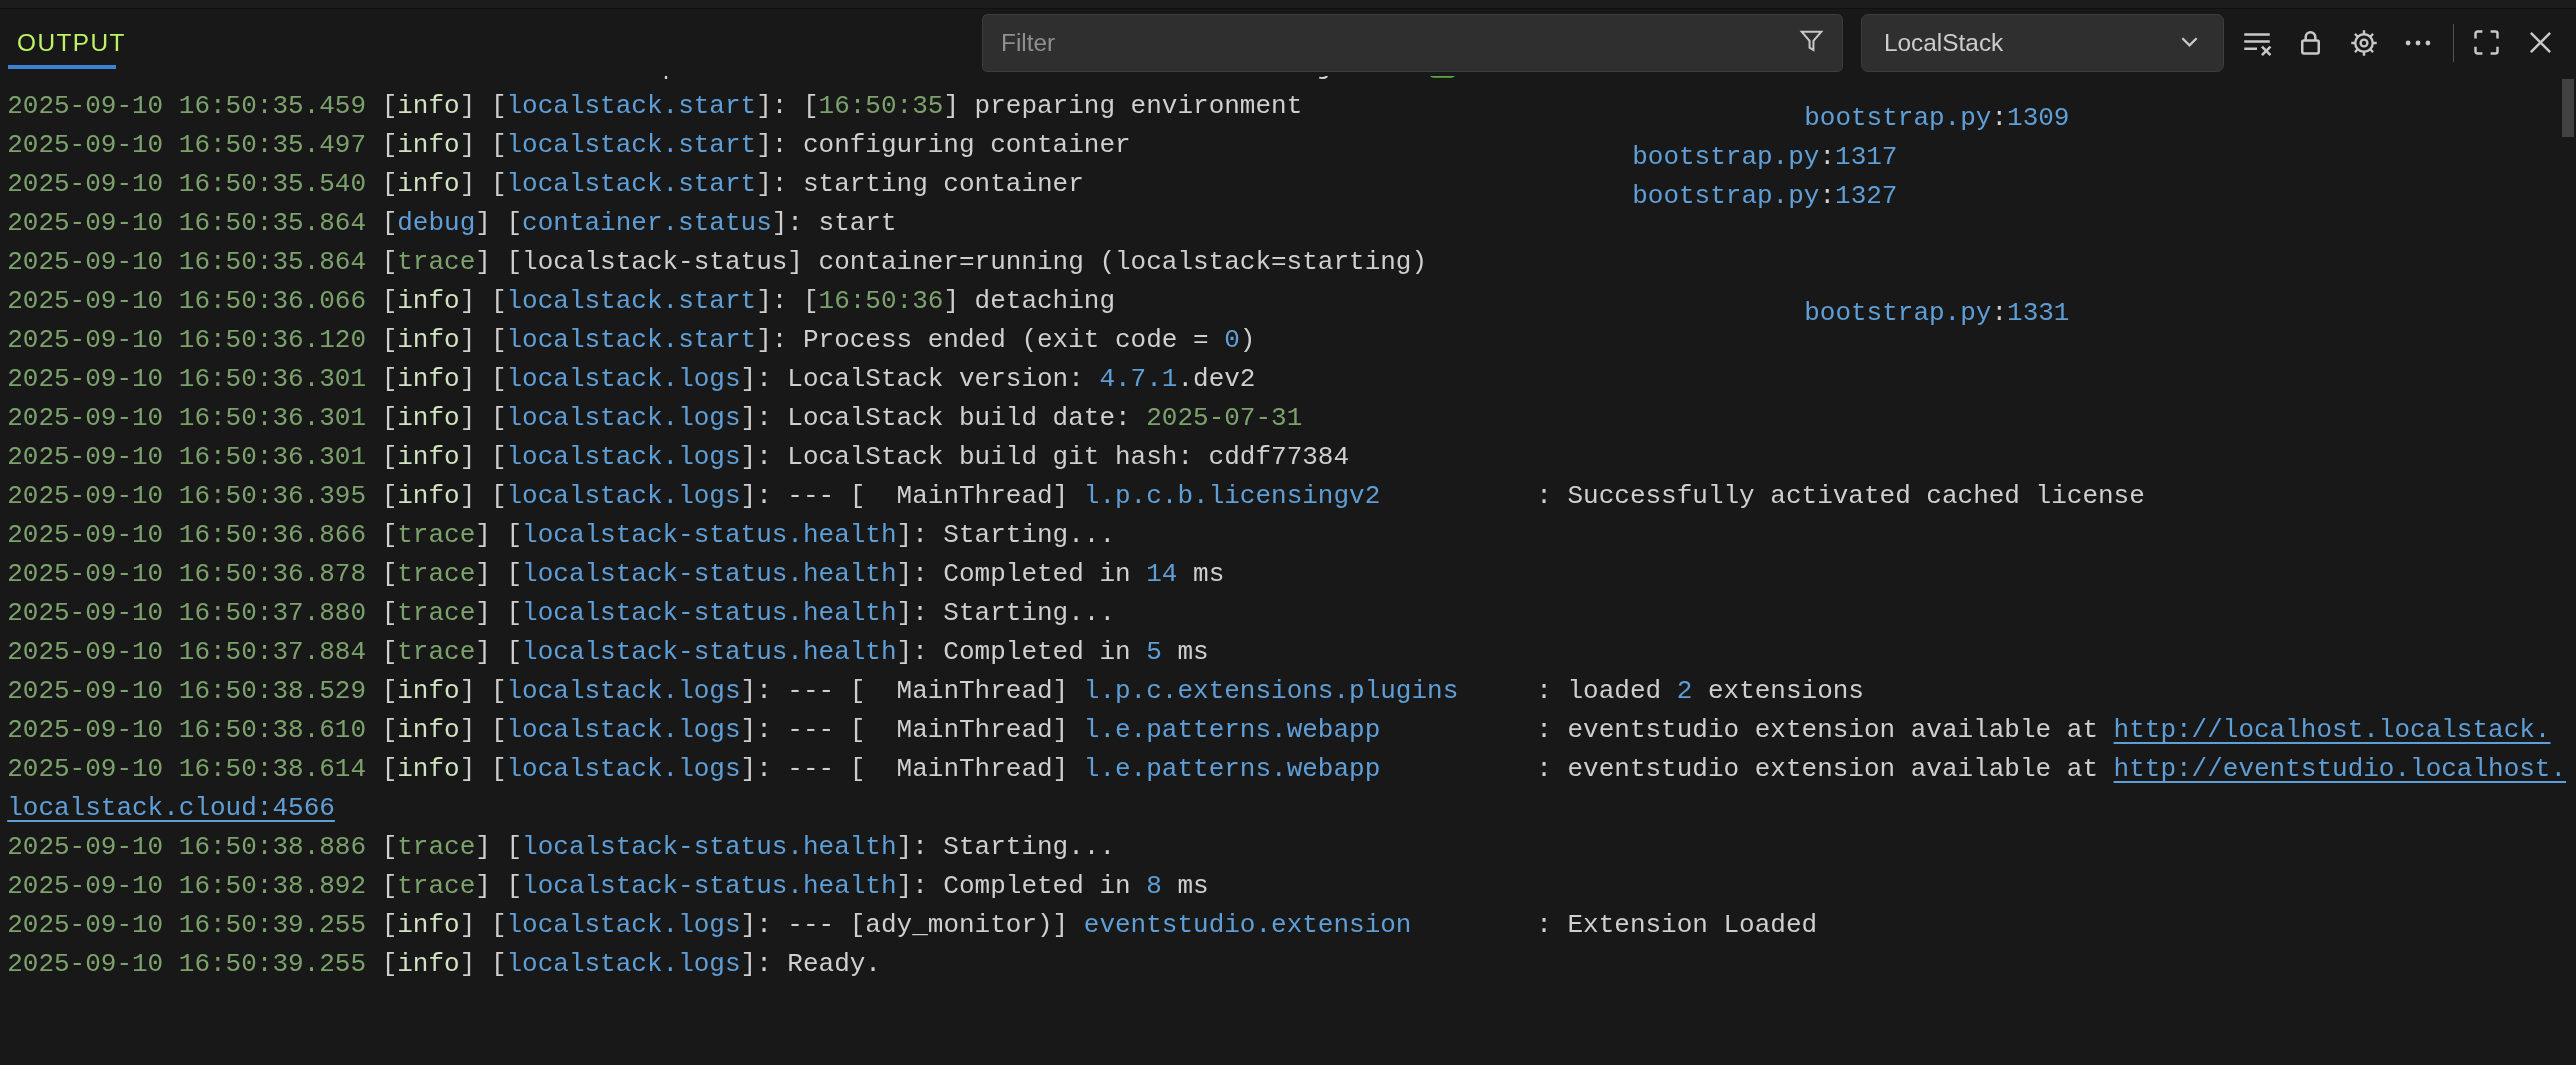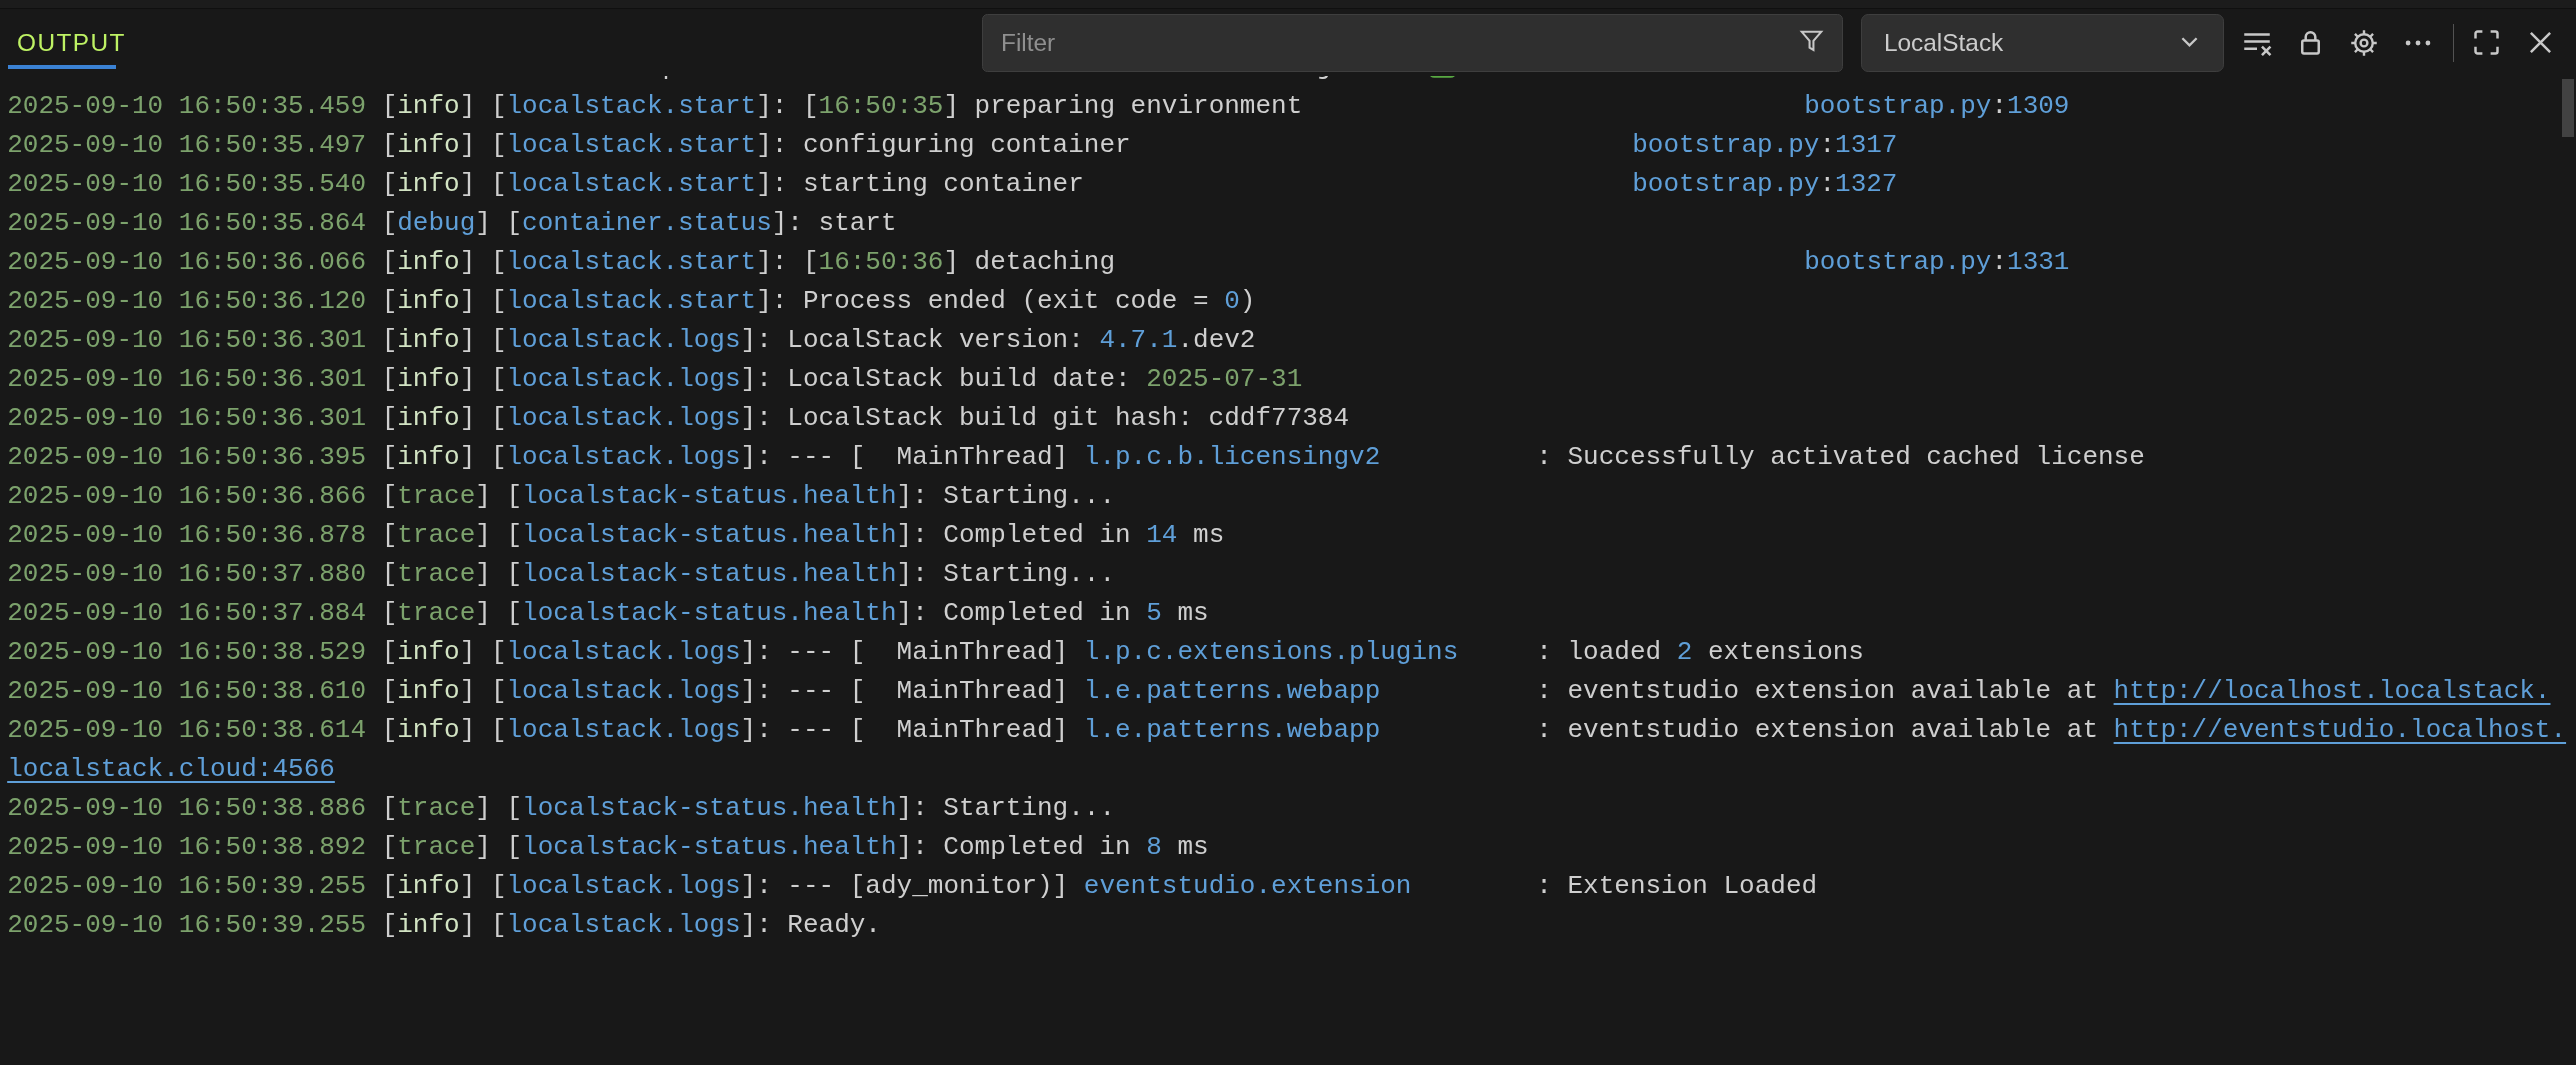--- a/index.html
+++ b/index.html
@@ -35,21 +35,21 @@
   
   .log{position:relative;font-family:Liberation Mono, monospace;font-size:26px;line-height:39px;color:var(--fg);padding-left:7.2px;}
   .row{position:relative;height:39px;white-space:pre;}
   .row.clip{height:11px;overflow:hidden;}
   .row.clip .clipinner{display:block;margin-top:-28px;white-space:pre;}
   .seg-ts,.seg-trace,.seg-date,.seg-time{color:var(--green);}
   .seg-info{color:var(--pale);}
   .seg-debug,.seg-mod,.seg-num{color:var(--blue);}
   .seg-txt{color:var(--fg);}
   .seg-link{color:var(--blue);text-decoration:underline;text-underline-offset:5.4px;cursor:pointer;}
-  .ref{position:absolute;top:0;cursor:pointer;}
+  .ref{position:absolute;top:12px;cursor:pointer;}
   .ref .f,.ref .n{color:var(--blue);}
   .ref .c{color:var(--fg);}
 
   .ic{display:inline-block;vertical-align:-4.5px;margin-right:3.6px;}
 
   .scroll-thumb{position:absolute;right:1.8px;top:79px;width:12.6px;height:58px;background:#4a4a4a;opacity:.85;}
 </style>
 </head>
 <body>
 
@@ -136,20 +136,21 @@
             <circle cx="7" cy="12" r="3.4" fill="#e8bb4a" stroke="#c8922a"></circle>
             <path d="M10.4 12h10M17.2 12v3.4M20.4 12v2.6" stroke="#d9a62e"></path>
           </svg></span><span><svg class="ic" width="29" height="29" viewBox="0 0 24 24">
             <rect x="1" y="1" width="22" height="22" rx="4" fill="#58a942"></rect>
             <path d="M6.5 12.5l3.6 3.6L17.5 8.6" fill="none" stroke="#ffffff" stroke-width="2.6"></path>
           </svg></span></span></div>
     <div class="row"><span><span class="seg-ts">2025-09-10 16:50:35.459</span><span class="seg-txt"> [</span><span class="seg-info">info</span><span class="seg-txt">] [</span><span class="seg-mod">localstack.start</span><span class="seg-txt">]: [</span><span class="seg-time">16:50:35</span><span class="seg-txt">] preparing environment</span></span><span class="ref" style="left: 1797px;"><span class="f">bootstrap.py</span><span class="c">:</span><span class="n">1309</span></span></div>
     <div class="row"><span><span class="seg-ts">2025-09-10 16:50:35.497</span><span class="seg-txt"> [</span><span class="seg-info">info</span><span class="seg-txt">] [</span><span class="seg-mod">localstack.start</span><span class="seg-txt">]: configuring container</span></span><span class="ref" style="left: 1625px;"><span class="f">bootstrap.py</span><span class="c">:</span><span class="n">1317</span></span></div>
     <div class="row"><span><span class="seg-ts">2025-09-10 16:50:35.540</span><span class="seg-txt"> [</span><span class="seg-info">info</span><span class="seg-txt">] [</span><span class="seg-mod">localstack.start</span><span class="seg-txt">]: starting container</span></span><span class="ref" style="left: 1625px;"><span class="f">bootstrap.py</span><span class="c">:</span><span class="n">1327</span></span></div>
     <div class="row"><span><span class="seg-ts">2025-09-10 16:50:35.864</span><span class="seg-txt"> [</span><span class="seg-debug">debug</span><span class="seg-txt">] [</span><span class="seg-mod">container.status</span><span class="seg-txt">]: start</span></span></div>
+    <div class="row"><span><span class="seg-ts">2025-09-10 16:50:35.864</span><span class="seg-txt"> [</span><span class="seg-trace">trace</span><span class="seg-txt">] [localstack-status] container=running (localstack=starting)</span></span></div>
     <div class="row"><span><span class="seg-ts">2025-09-10 16:50:36.066</span><span class="seg-txt"> [</span><span class="seg-info">info</span><span class="seg-txt">] [</span><span class="seg-mod">localstack.start</span><span class="seg-txt">]: [</span><span class="seg-time">16:50:36</span><span class="seg-txt">] detaching</span></span><span class="ref" style="left: 1797px;"><span class="f">bootstrap.py</span><span class="c">:</span><span class="n">1331</span></span></div>
     <div class="row"><span><span class="seg-ts">2025-09-10 16:50:36.120</span><span class="seg-txt"> [</span><span class="seg-info">info</span><span class="seg-txt">] [</span><span class="seg-mod">localstack.start</span><span class="seg-txt">]: Process ended (exit code = </span><span class="seg-num">0</span><span class="seg-txt">)</span></span></div>
     <div class="row"><span><span class="seg-ts">2025-09-10 16:50:36.301</span><span class="seg-txt"> [</span><span class="seg-info">info</span><span class="seg-txt">] [</span><span class="seg-mod">localstack.logs</span><span class="seg-txt">]: LocalStack version: </span><span class="seg-num">4.7.1</span><span class="seg-txt">.dev2</span></span></div>
     <div class="row"><span><span class="seg-ts">2025-09-10 16:50:36.301</span><span class="seg-txt"> [</span><span class="seg-info">info</span><span class="seg-txt">] [</span><span class="seg-mod">localstack.logs</span><span class="seg-txt">]: LocalStack build date: </span><span class="seg-date">2025-07-31</span></span></div>
     <div class="row"><span><span class="seg-ts">2025-09-10 16:50:36.301</span><span class="seg-txt"> [</span><span class="seg-info">info</span><span class="seg-txt">] [</span><span class="seg-mod">localstack.logs</span><span class="seg-txt">]: LocalStack build git hash: cddf77384</span></span></div>
     <div class="row"><span><span class="seg-ts">2025-09-10 16:50:36.395</span><span class="seg-txt"> [</span><span class="seg-info">info</span><span class="seg-txt">] [</span><span class="seg-mod">localstack.logs</span><span class="seg-txt">]: --- [  MainThread] </span><span class="seg-mod">l.p.c.b.licensingv2</span><span class="seg-txt">          : Successfully activated cached license</span></span></div>
     <div class="row"><span><span class="seg-ts">2025-09-10 16:50:36.866</span><span class="seg-txt"> [</span><span class="seg-trace">trace</span><span class="seg-txt">] [</span><span class="seg-mod">localstack-status.health</span><span class="seg-txt">]: Starting...</span></span></div>
     <div class="row"><span><span class="seg-ts">2025-09-10 16:50:36.878</span><span class="seg-txt"> [</span><span class="seg-trace">trace</span><span class="seg-txt">] [</span><span class="seg-mod">localstack-status.health</span><span class="seg-txt">]: Completed in </span><span class="seg-num">14</span><span class="seg-txt"> ms</span></span></div>
     <div class="row"><span><span class="seg-ts">2025-09-10 16:50:37.880</span><span class="seg-txt"> [</span><span class="seg-trace">trace</span><span class="seg-txt">] [</span><span class="seg-mod">localstack-status.health</span><span class="seg-txt">]: Starting...</span></span></div>
     <div class="row"><span><span class="seg-ts">2025-09-10 16:50:37.884</span><span class="seg-txt"> [</span><span class="seg-trace">trace</span><span class="seg-txt">] [</span><span class="seg-mod">localstack-status.health</span><span class="seg-txt">]: Completed in </span><span class="seg-num">5</span><span class="seg-txt"> ms</span></span></div>

